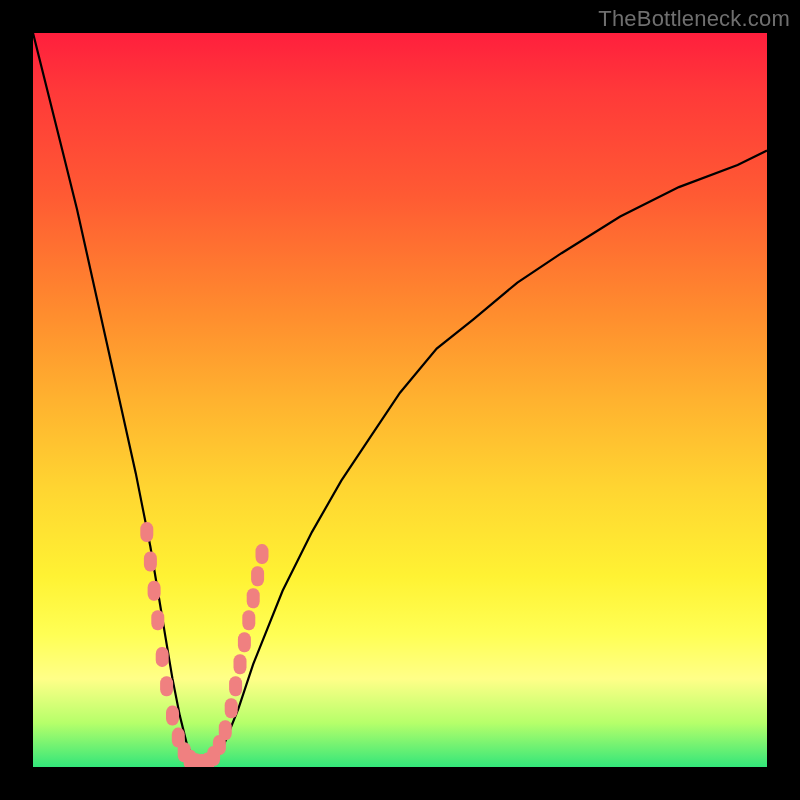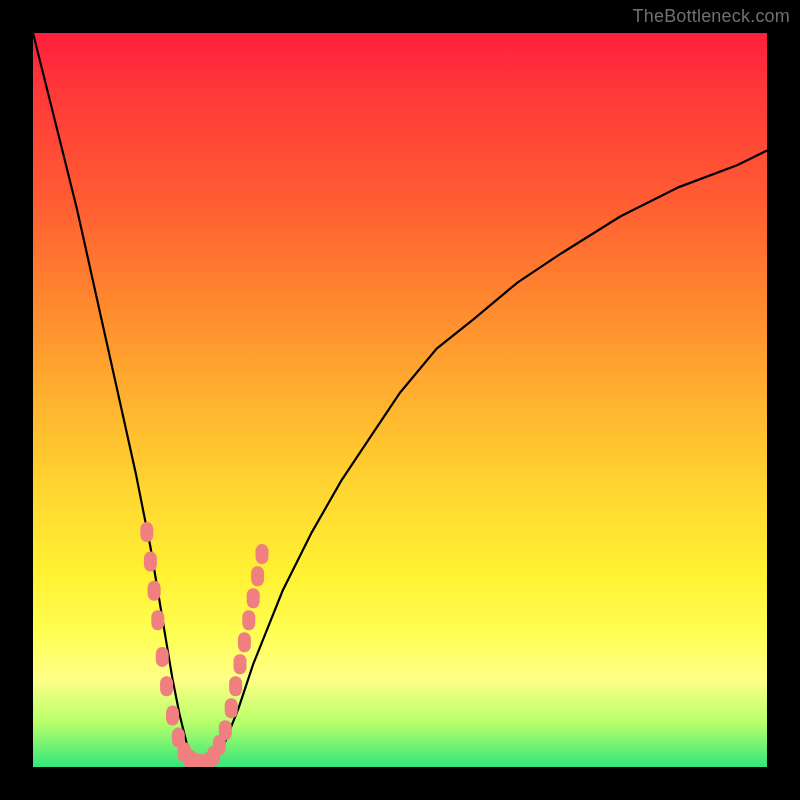--- a/index.html
+++ b/index.html
@@ -39,21 +39,21 @@
       #ffff88 88%,
       #b6ff6a 94%,
       #33e67a 100%
     );
   }
   .watermark {
     position: absolute;
     top: 6px;
     right: 10px;
     color: #6f6f6f;
-    font-size: 18px;
+    font-size: 22px;
     font-weight: 500;
     letter-spacing: 0.2px;
     user-select: none;
     margin-left: 8px;
   }
   svg.curve-layer {
     position: absolute;
     left: 0;
     top: 0;
     width: 734px;

